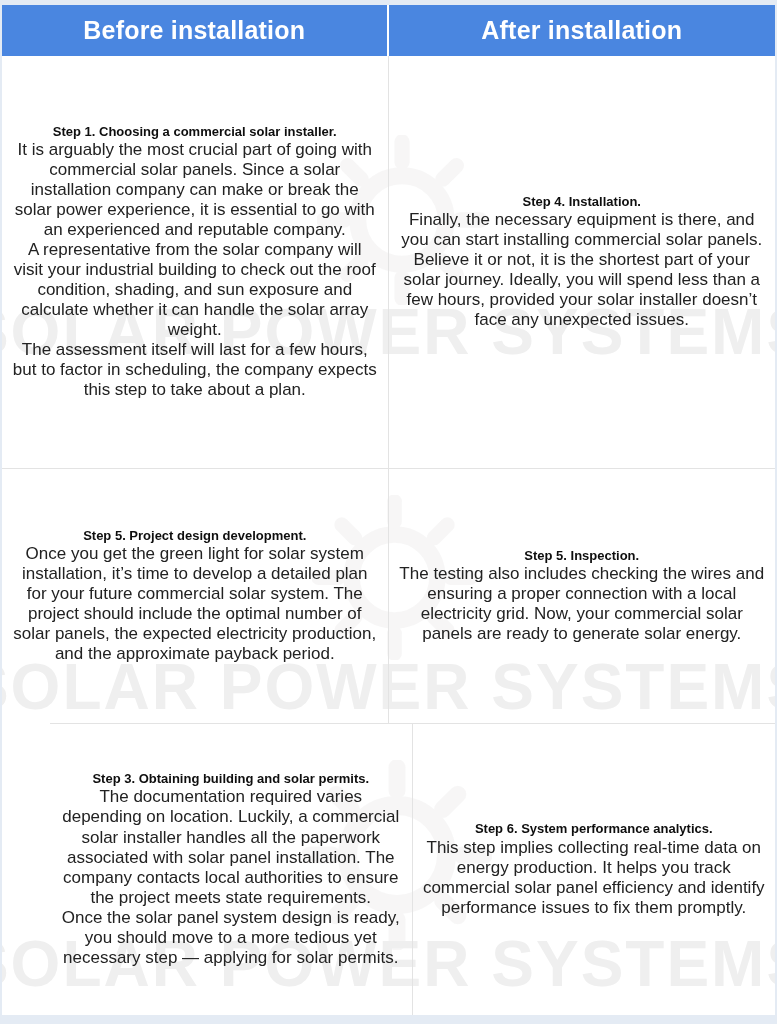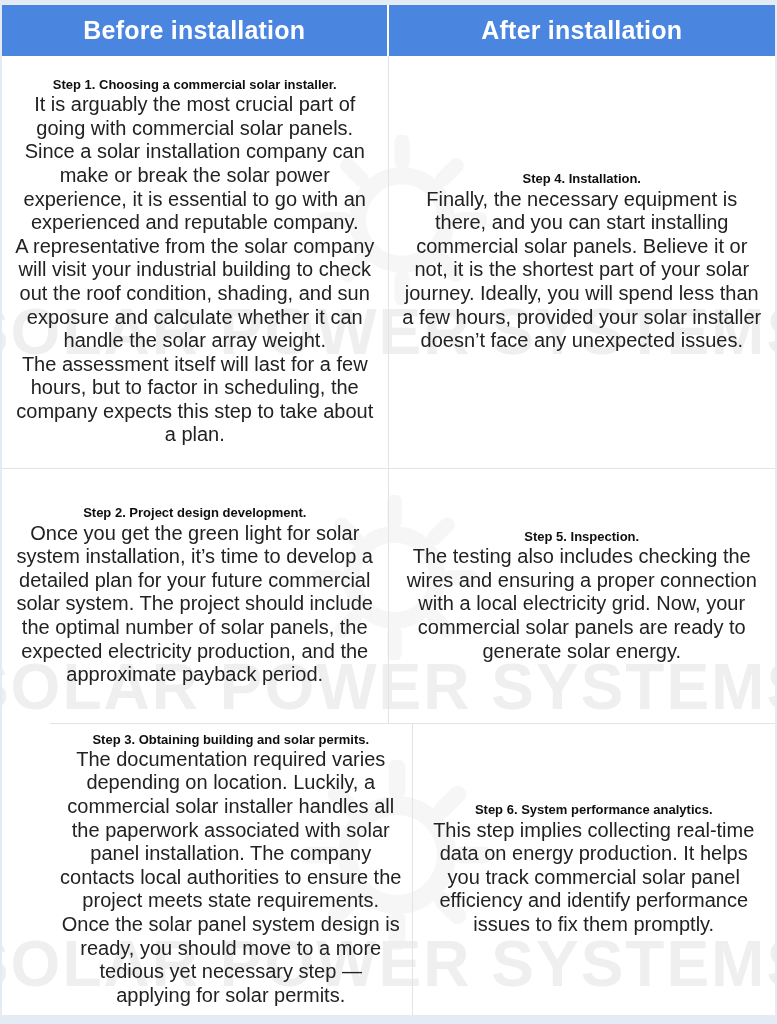--- a/index.html
+++ b/index.html
@@ -78,21 +78,21 @@
     padding: 6px 10px;
   }
   .cell.left { border-right: 1px solid #e3e3e3; }
   .step-title {
     font-size: 13px;
     font-weight: 800;
     line-height: 1.25;
     color: #0e0e0e;
   }
   .cell p {
-    font-size: 20px;
+    font-size: 17px;
     line-height: 1.18;
     color: #222222;
   }
 </style>
 </head>
 <body>
 
 <div class="frame">
 
   <div class="watermark">
@@ -155,21 +155,21 @@
         <p>The assessment itself will last for a few hours, but to factor in scheduling, the company expects this step to take about a plan.</p>
       </div>
       <div class="cell">
         <div class="step-title">Step 4. Installation.</div>
         <p>Finally, the necessary equipment is there, and you can start installing commercial solar panels. Believe it or not, it is the shortest part of your solar journey. Ideally, you will spend less than a few hours, provided your solar installer doesn’t face any unexpected issues.</p>
       </div>
     </div>
 
     <div class="row r2">
       <div class="cell left">
-        <div class="step-title">Step 2. Project design development.</div>
+        <div class="step-title">Step 5. Project design development.</div>
         <p>Once you get the green light for solar system installation, it’s time to develop a detailed plan for your future commercial solar system. The project should include the optimal number of solar panels, the expected electricity production, and the approximate payback period.</p>
       </div>
       <div class="cell">
         <div class="step-title">Step 5. Inspection.</div>
         <p>The testing also includes checking the wires and ensuring a proper connection with a local electricity grid. Now, your commercial solar panels are ready to generate solar energy.</p>
       </div>
     </div>
 
     <div class="row r3">
       <div class="cell left">

